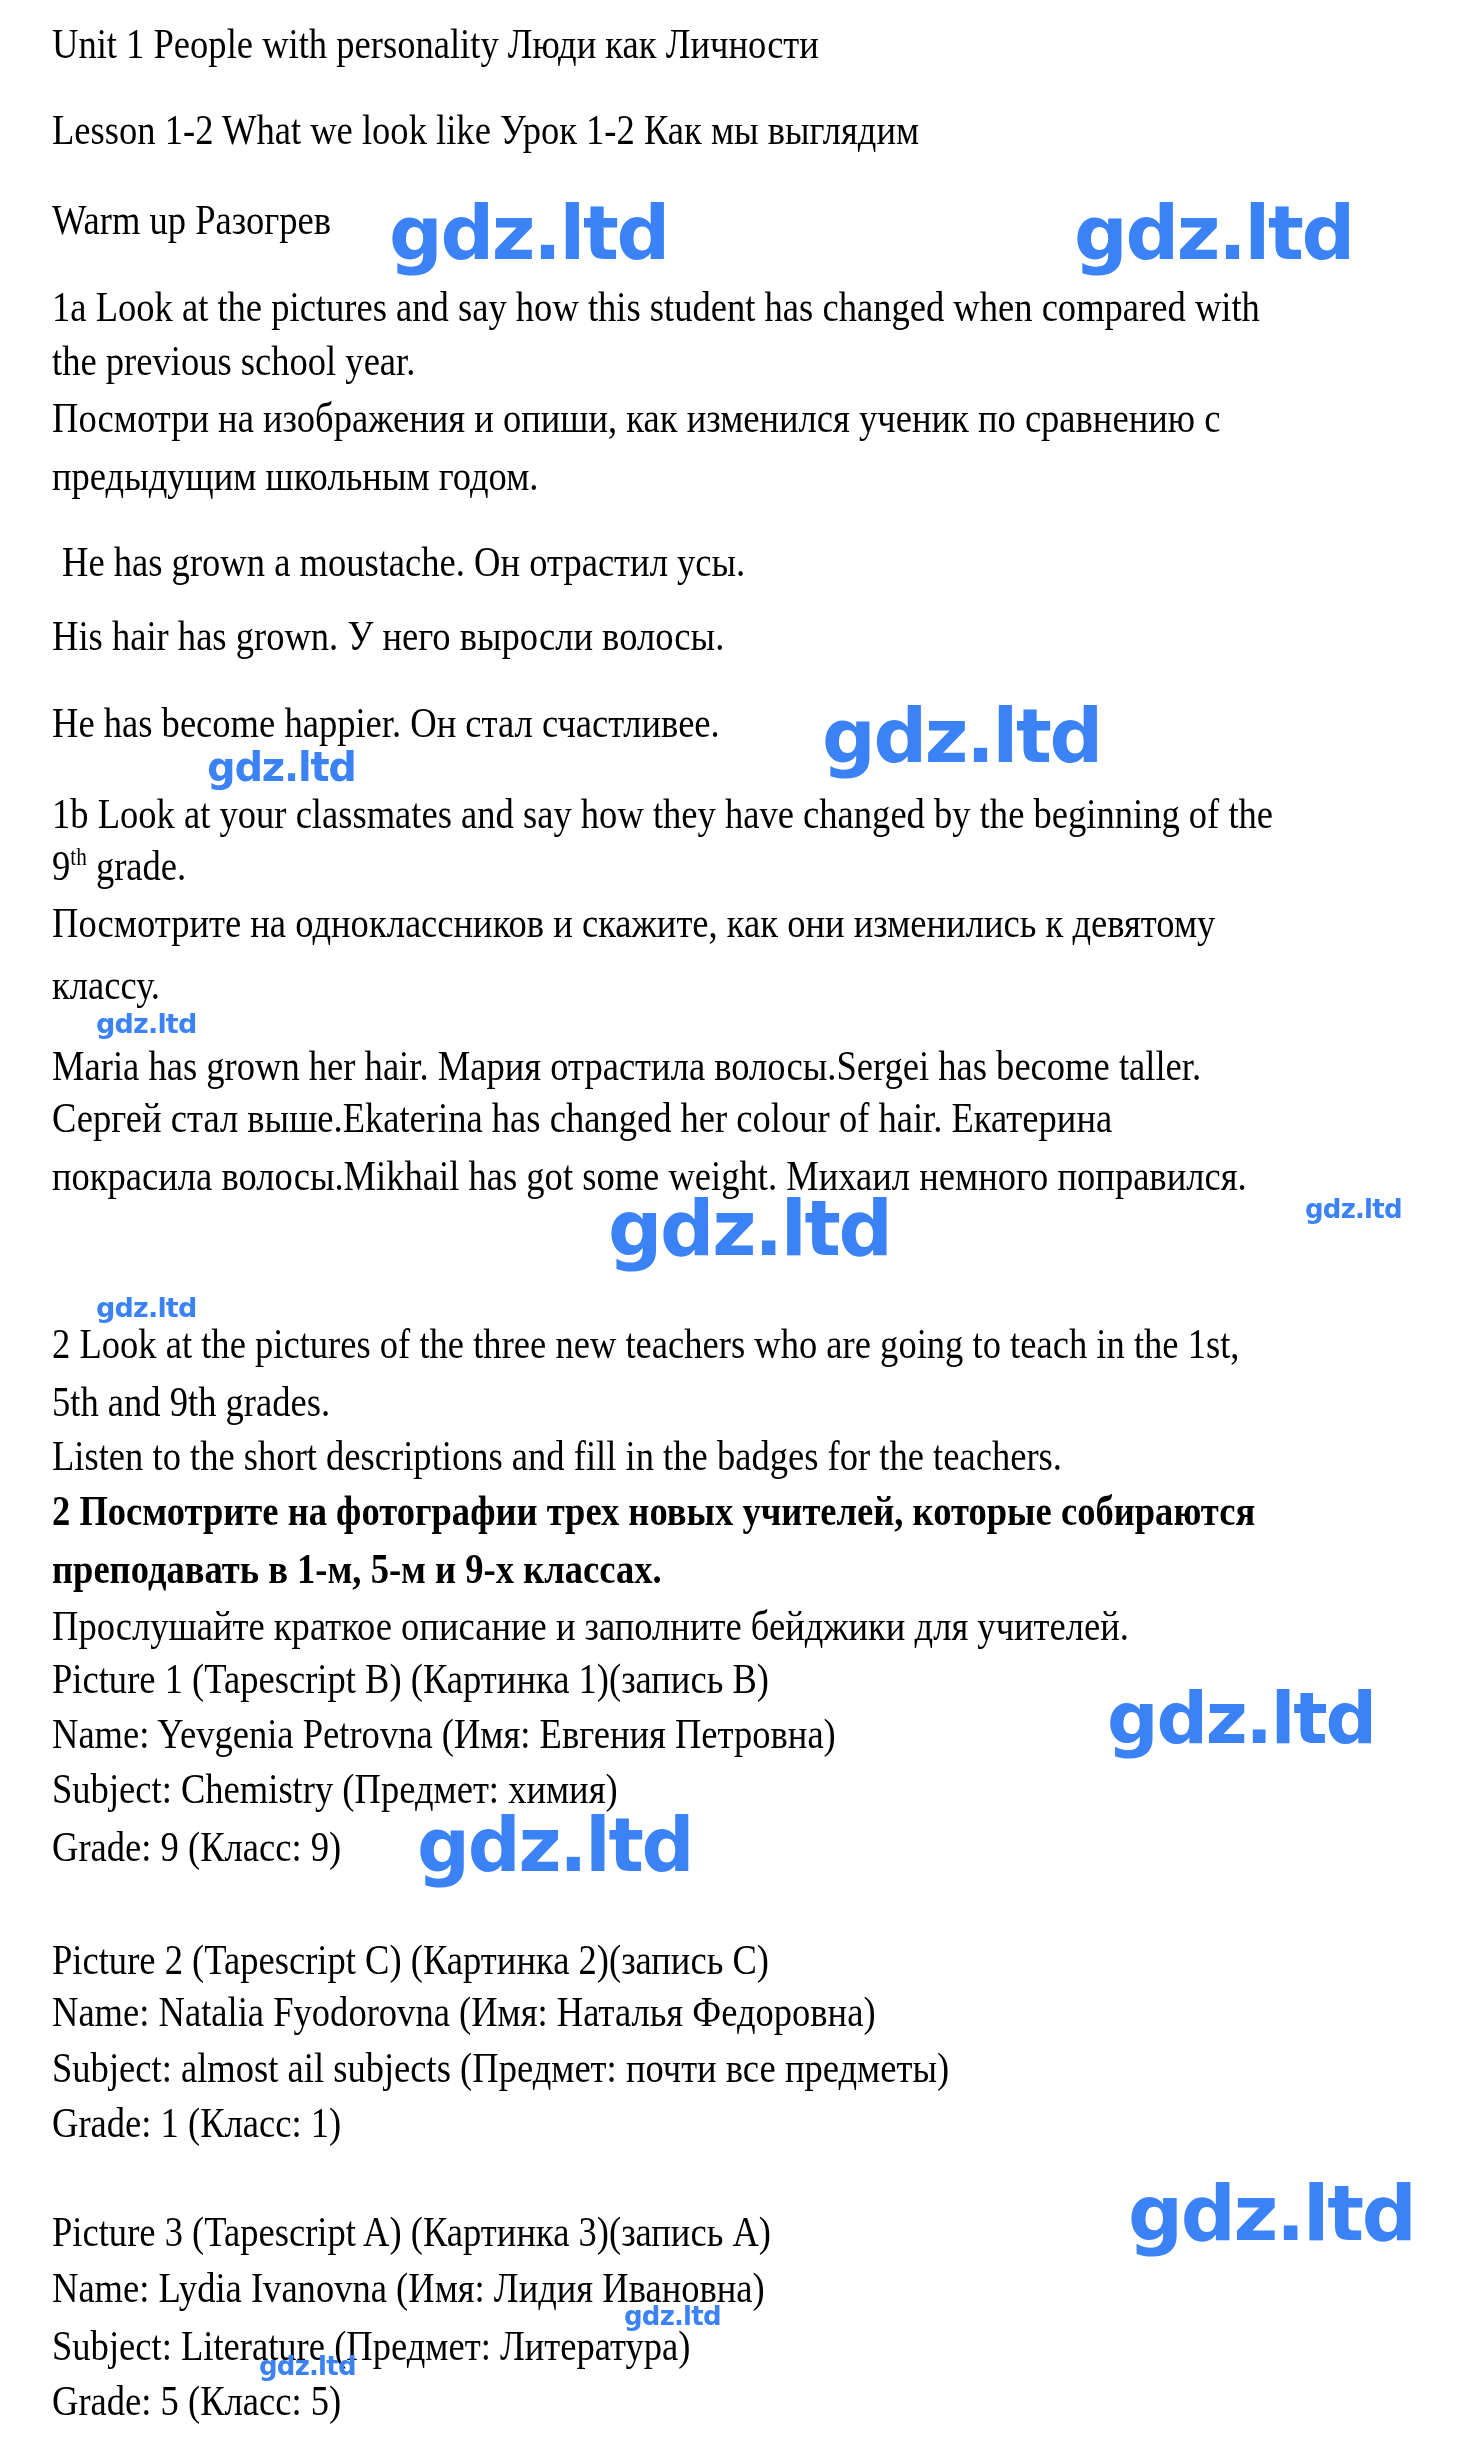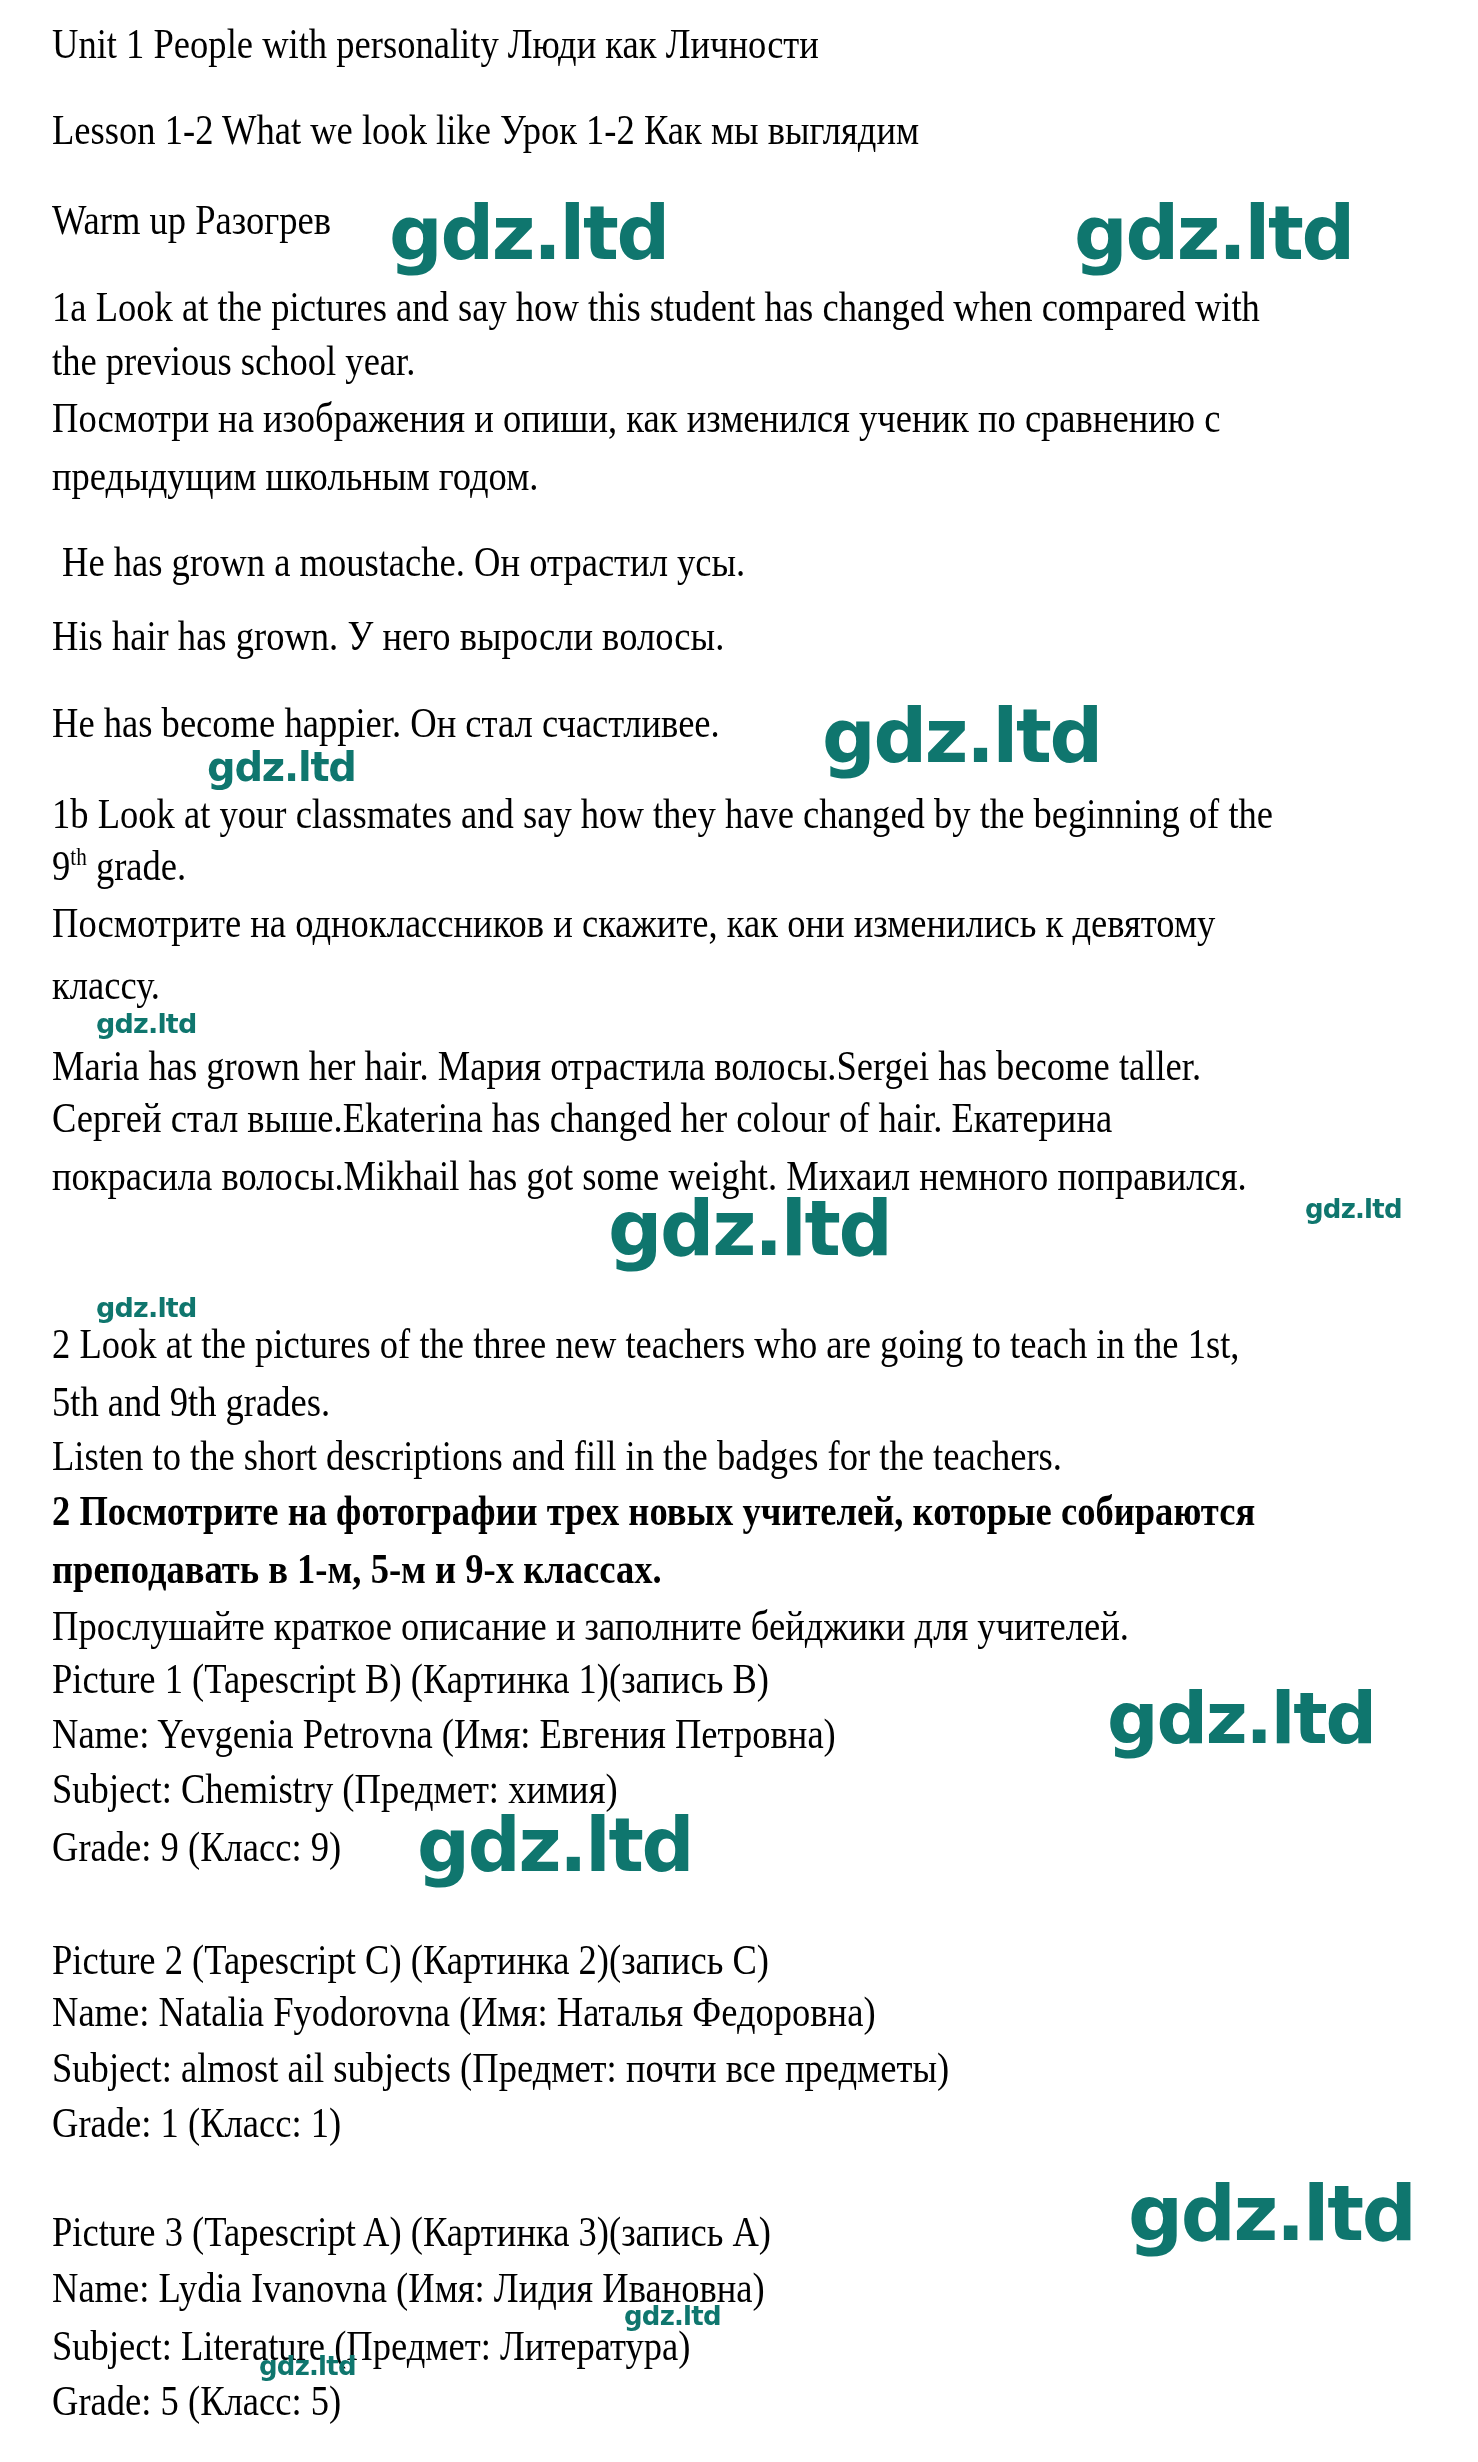--- a/index.html
+++ b/index.html
@@ -23,21 +23,21 @@
   }
   .line.bold{font-weight:700;}
   .line sup{font-size:0.58em;vertical-align:super;line-height:0;}
   .wm{
     position:absolute;
     font-family:"DejaVu Sans","Liberation Sans",sans-serif;
     font-weight:700;
     line-height:1;
     letter-spacing:-0.03em;
     white-space:pre;
-    color:#0f766e;
+    color:#3b82f6;
   }
 </style>
 </head>
 <body>
 
 <div class="page">
     <div class="line" style="left: 52px; top: 20px;">Unit 1 People with personality Люди как Личности</div>
     <div class="line" style="left: 52px; top: 106px;">Lesson 1-2 What we look like Урок 1-2 Как мы выглядим</div>
     <div class="line" style="left: 52px; top: 196px;">Warm up Разогрев</div>
     <div class="line" style="left: 52px; top: 283px;">1a Look at the pictures and say how this student has changed when compared with</div>

